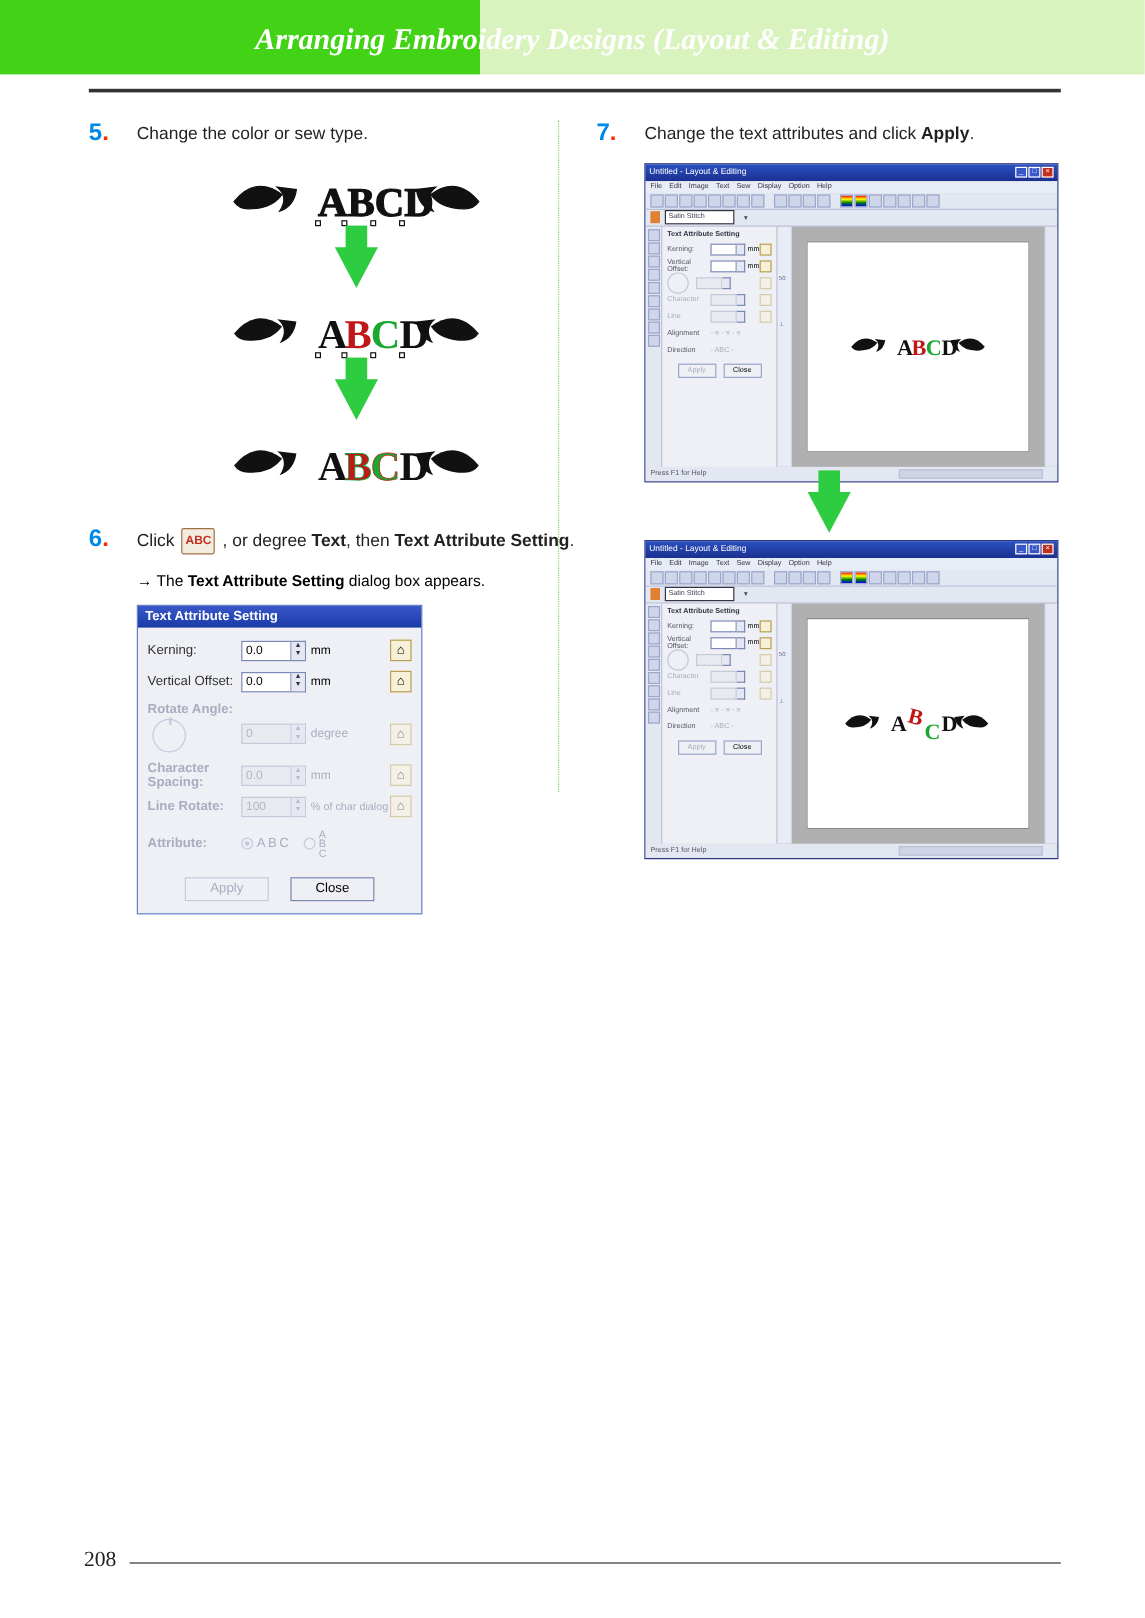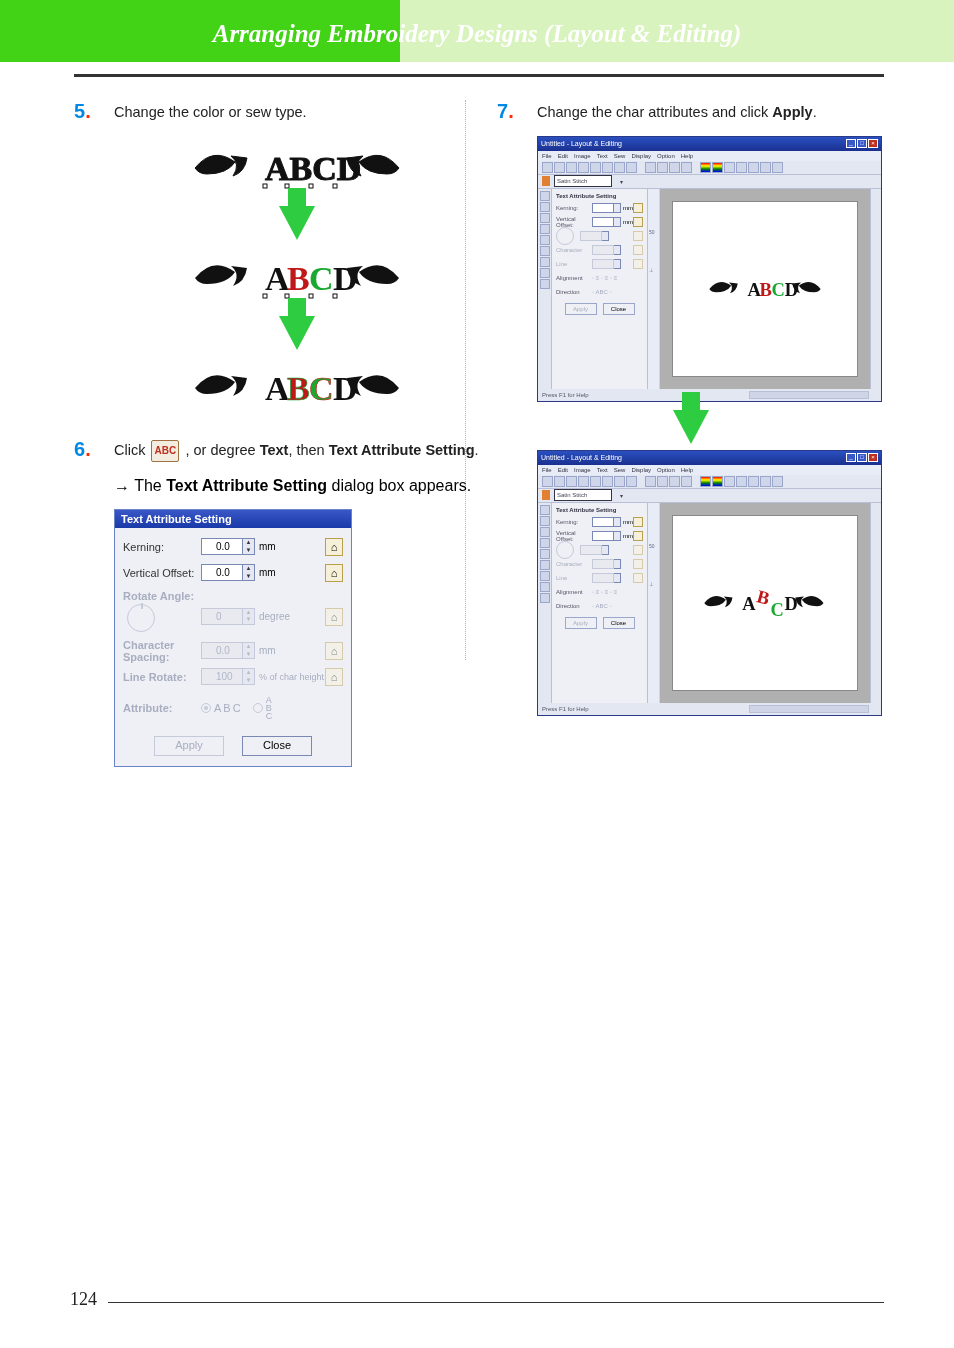--- a/index.html
+++ b/index.html
@@ -10,35 +10,35 @@
   .chapter-title { position: absolute; left: 0; top: 20px; width: 954px; text-align: center; font-family: "Times New Roman", serif; font-style: italic; font-weight: bold; font-size: 25px; color: #fff; }
   .hr-top { position: absolute; left: 74px; top: 74px; width: 810px; height: 3px; background: #333; }
   .content { position: absolute; left: 74px; top: 100px; width: 810px; display: flex; }
   .col { width: 50%; position: relative; }
   .col-divider { position: absolute; left: 465px; top: 100px; width: 1px; height: 560px; border-left: 1px dotted #8fd36a; }
   .step { display: flex; align-items: flex-start; margin-bottom: 12px; }
   .step-num { font-family: Arial, sans-serif; font-weight: 800; font-size: 20px; color: #0088e6; width: 40px; }
   .step-num .dot { color: #ff2a00; }
   .step-text { font-size: 14.5px; color: #222; padding-top: 2px; line-height: 1.5; }
   .step-text b { font-weight: bold; }
-  .sub { margin-left: 40px; font-size: 16px; line-height: 1.55; margin-top: 6px; }
+  .sub { margin-left: 40px; font-size: 13px; line-height: 1.55; margin-top: 6px; }
   .sub .arrow { font-family: Arial; }
   .embs { margin-left: 40px; text-align: center; }
   .emb-svg { display: block; margin: 0 auto; }
   .down-arrow { width: 0; height: 0; border-left: 18px solid transparent; border-right: 18px solid transparent; border-top: 34px solid #2ecc40; margin: 6px auto; position: relative; }
   .down-arrow::before { content: ""; position: absolute; left: -9px; top: -52px; width: 18px; height: 20px; background: #2ecc40; }
   .abc-btn { display: inline-block; vertical-align: middle; width: 28px; height: 22px; background: #f3ede0; border: 1px solid #a07040; border-radius: 2px; text-align: center; font-size: 10px; font-weight: bold; color: #c03020; line-height: 19px; margin: 0 2px; }
   
   .dlg { width: 238px; margin-left: 40px; margin-top: 10px; border: 1px solid #6a82c8; background: #eef0f5; font-size: 11px; }
   .dlg-title { background: linear-gradient(#3a57c8,#1a3aa8); color: #fff; font-weight: bold; padding: 3px 6px; font-size: 11px; }
   .dlg-body { padding: 6px 8px 10px 8px; }
   .dlg-row { display: flex; align-items: center; height: 26px; }
   .dlg-label { width: 78px; color: #333; }
   .dlg-label.disabled { color: #a8aec0; font-weight: bold; }
-  .dlg-input { width: 42px; height: 17px; border: 1px solid #7a89b4; background: #fff; font-size: 10px; padding-left: 14px; display: inline-flex; align-items: center; }
+  .dlg-input { width: 42px; height: 17px; border: 1px solid #7a89b4; background: #fff; font-size: 10px; padding-left: 3px; display: inline-flex; align-items: center; }
   .dlg-input.disabled { background: #e8eaf0; color: #b0b6c8; border-color: #c5cadb; }
   .spin { width: 12px; height: 17px; display: inline-flex; flex-direction: column; border: 1px solid #7a89b4; border-left: none; }
   .spin div { flex: 1; background: #e5e8f2; font-size: 6px; text-align: center; line-height: 7px; color: #334; }
   .unit { margin-left: 4px; font-size: 10px; }
   .unit.disabled { color: #a8aec0; }
   .reset-ico { margin-left: auto; width: 18px; height: 18px; border: 1px solid #b8a050; background: #f7f0d8; display: flex; align-items: center; justify-content: center; font-size: 11px; }
   .reset-ico.disabled { opacity: 0.45; }
   .rotate-circle { width: 28px; height: 28px; border: 1px solid #c5cadb; border-radius: 50%; margin: 2px 8px 2px 4px; position: relative; }
   .rotate-circle::after { content: ""; position: absolute; left: 13px; top: -2px; width: 2px; height: 6px; background: #c5cadb; }
   .radio { display: inline-block; width: 10px; height: 10px; border: 1px solid #7a89b4; border-radius: 50%; margin-right: 3px; vertical-align: middle; position: relative; }
@@ -217,21 +217,21 @@
           <span class="unit disabled">mm</span>
           <div class="reset-ico disabled">⌂</div>
         </div>
         <div class="dlg-row">
           <div class="dlg-label disabled">Line Rotate:</div>
           <div class="dlg-input disabled">100</div>
           <div class="spin" style="border-color:#c5cadb">
               <div style="color:#bbb">▲</div>
               <div style="color:#bbb">▼</div>
             </div>
-          <span class="unit disabled" style="font-size:9px">% of char height</span>
+          <span class="unit disabled" style="font-size:9px">% of char dialog</span>
           <div class="reset-ico disabled">⌂</div>
         </div>
         <div class="dlg-row" style="height:36px">
           <div class="dlg-label disabled">Attribute:</div>
           <span class="radio checked disabled"></span>
           <span class="dir-abc">ABC</span>
           <span class="radio disabled"></span>
           <span class="dir-v">A<br>B<br>C</span>
         </div>
         <div class="dlg-btns">
@@ -240,21 +240,21 @@
         </div>
       </div>
     </div>
 
   </div>
 
   <div class="col" style="padding-left:18px">
     <div class="step">
       <div class="step-num"><span>7</span><span class="dot">.</span></div>
       <div class="step-text">
-        <span>Change the char attributes and click </span><b>Apply</b><span>.</span>
+        <span>Change the text attributes and click </span><b>Apply</b><span>.</span>
       </div>
     </div>
 
     <div class="app-shot">
       <div class="app-titlebar">
         <span>Untitled - Layout &amp; Editing</span>
         <div class="winbtns">
           <div class="min">_</div>
           <div class="min">□</div>
           <div>×</div>
@@ -507,14 +507,14 @@
       </div>
       <div class="app-status">
         <span>Press F1 for Help</span>
         <div class="hsb"></div>
       </div>
     </div>
 
   </div>
 </div>
 
-<div class="page-num">124</div>
+<div class="page-num">208</div>
 <div class="footer-line"></div>
 
 </body></html>

